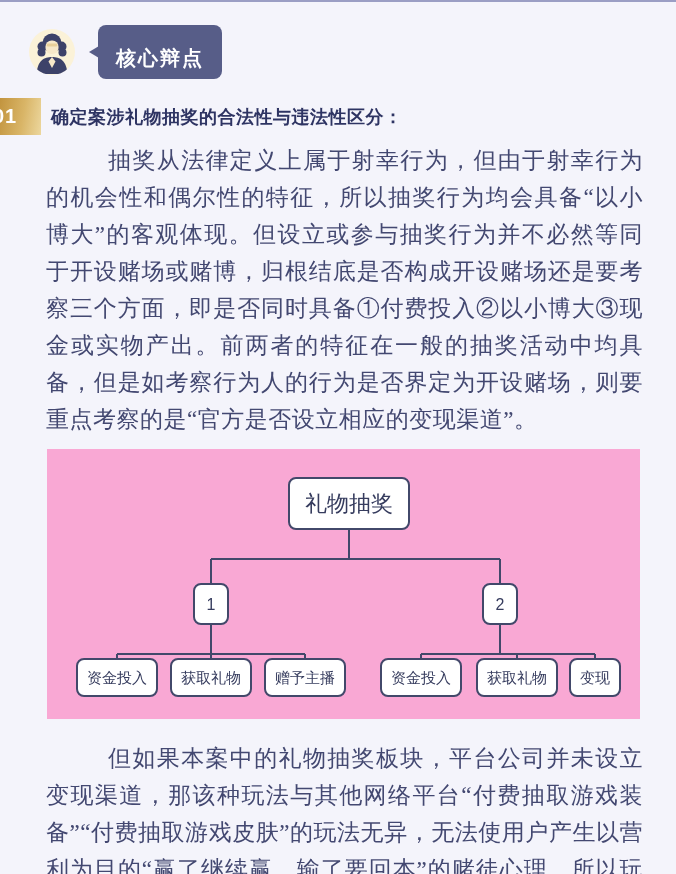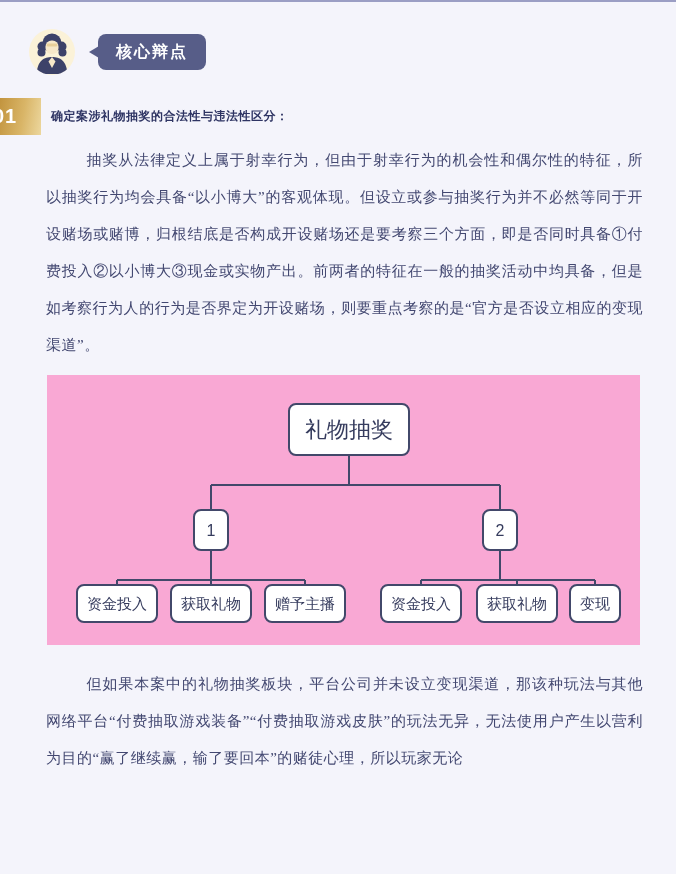--- a/index.html
+++ b/index.html
@@ -31,23 +31,23 @@
     height: 48px;
     flex: 0 0 48px;
   }
   .bubble {
     position: relative;
     margin-left: 22px;
     background: #575d88;
     color: #ffffff;
     font-family: "Liberation Sans", "DejaVu Sans", sans-serif;
     font-weight: bold;
-    font-size: 16px;
+    font-size: 20px;
     letter-spacing: 2px;
-    padding: 8px 18px 7px 18px;
+    padding: 20px 18px 7px 18px;
     border-radius: 8px;
   }
   .bubble-tail {
     position: absolute;
     left: -9px;
     top: 50%;
     margin-top: -6px;
     width: 0; height: 0;
     border-top: 6px solid transparent;
     border-bottom: 6px solid transparent;
@@ -68,28 +68,28 @@
     font-weight: bold;
     font-size: 20px;
     line-height: 37px;
     padding-left: 0;
     text-indent: -7px;
     letter-spacing: 1px;
     overflow: hidden;
   }
   .heading {
     margin-left: 10px;
-    font-size: 12px;
+    font-size: 18px;
     font-weight: bold;
     color: #2e3463;
     letter-spacing: 0.5px;
   }
   .body-para {
     margin: 9px 33px 0 46px;
-    font-size: 15px;
+    font-size: 23px;
     line-height: 37px;
     text-align: justify;
     text-indent: 2.7em;
     letter-spacing: 0.5px;
     color: #434871;
   }
   .body-para.first { margin-top: 7px; }
   
   .diagram-card {
     position: relative;

